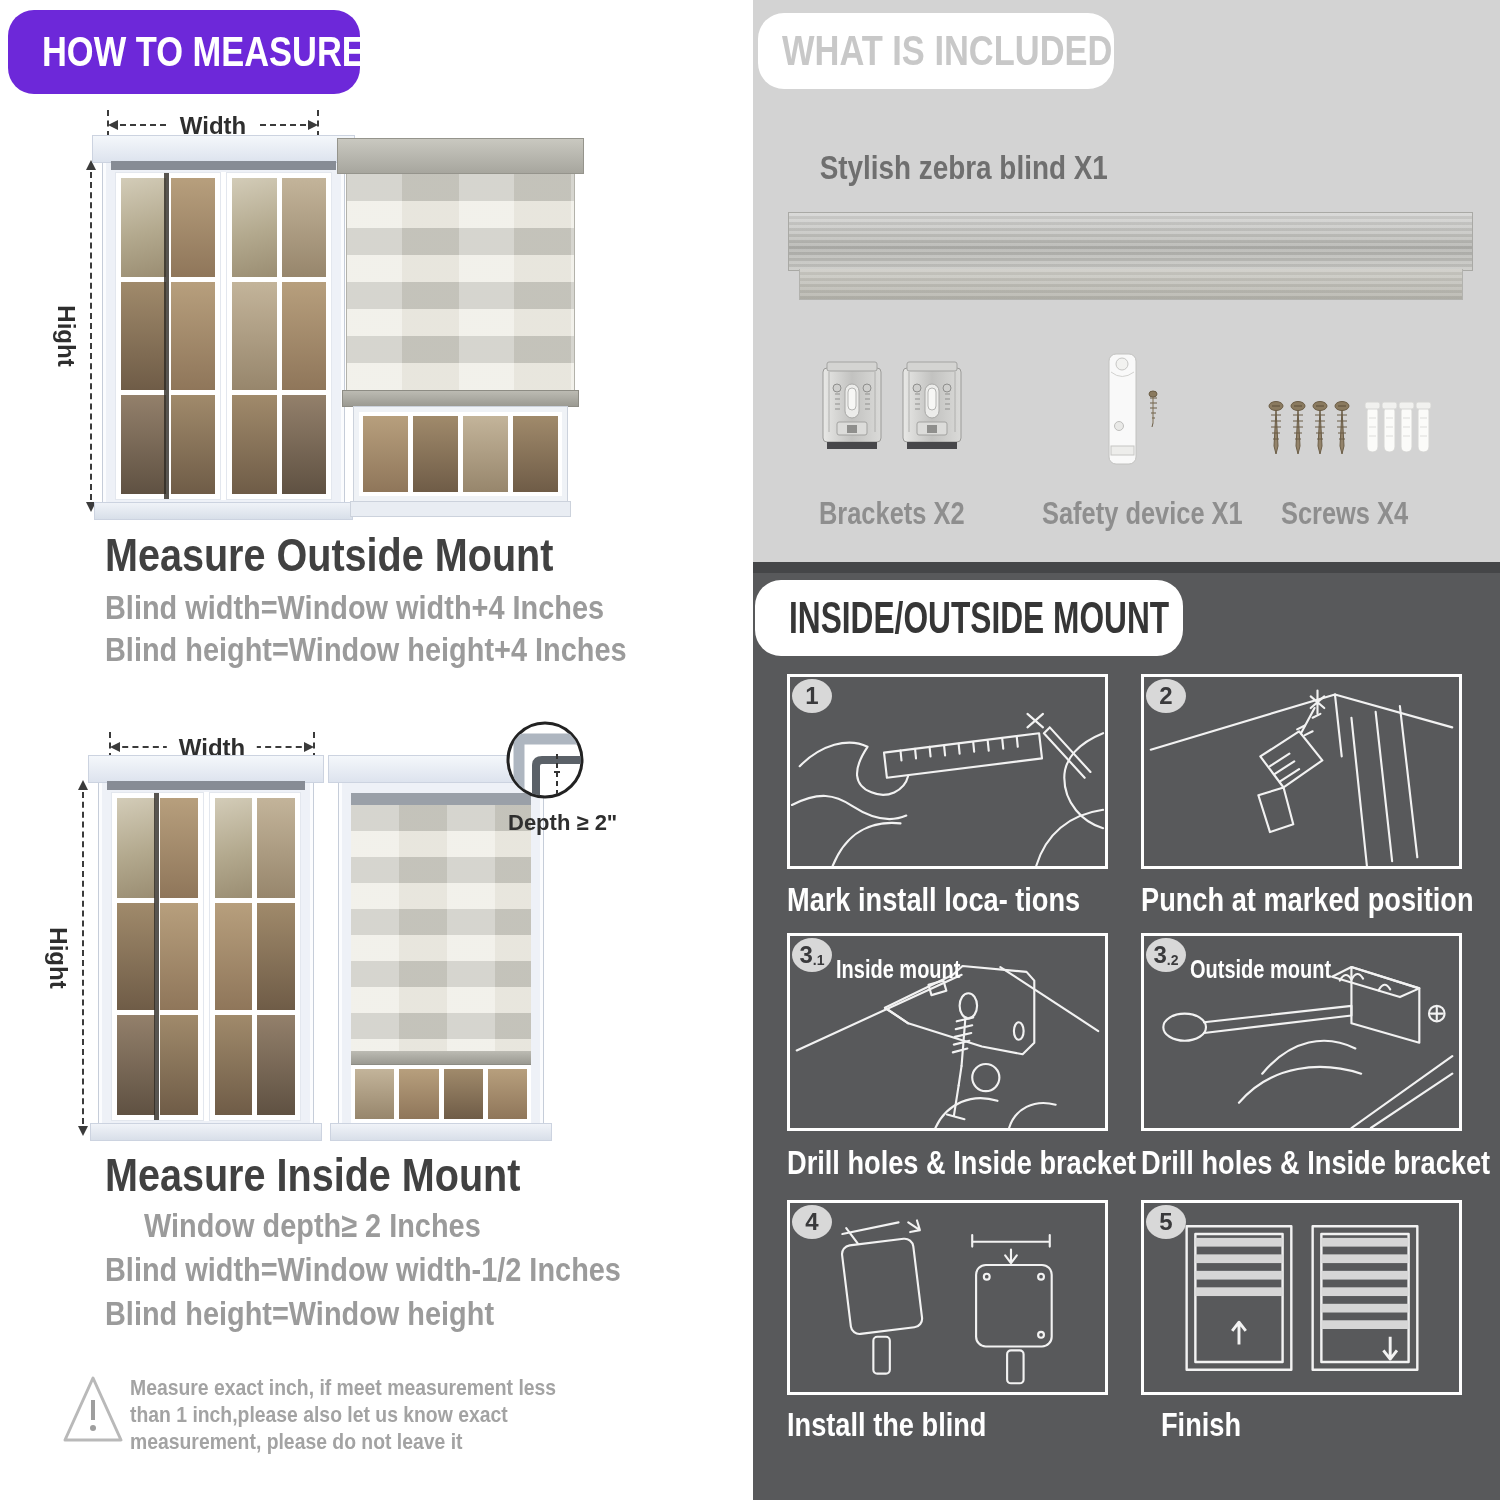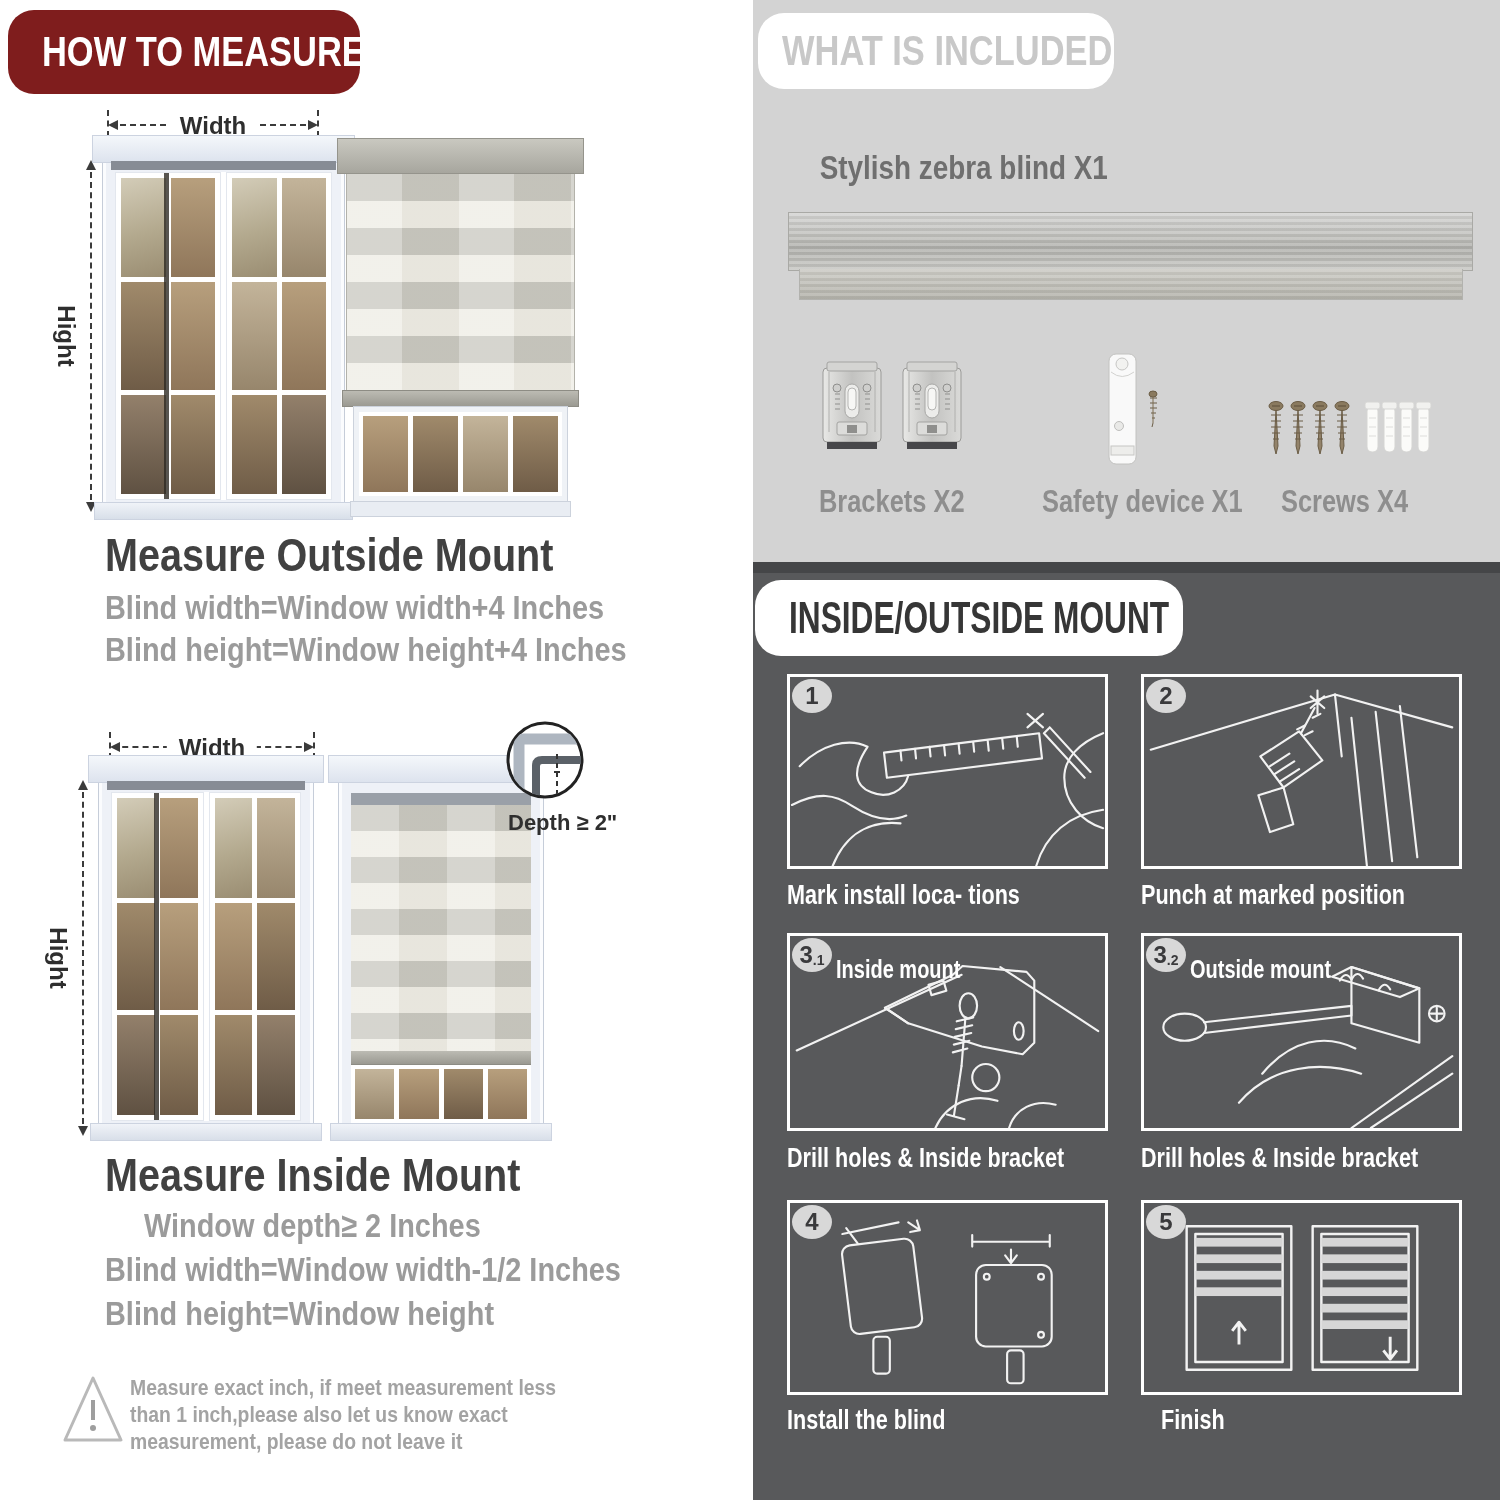--- a/index.html
+++ b/index.html
@@ -2,21 +2,21 @@
 <html><head>
 <meta charset="utf-8">
 <style>
   html,body{margin:0;padding:0;background:#fff;}
   .page{position:relative;width:1500px;height:1500px;background:#fff;overflow:hidden;
         font-family:"Liberation Sans",sans-serif;}
   
   .cx{display:inline-block;white-space:nowrap;transform:scaleX(.82);transform-origin:0 50%;}
   .cxc{display:inline-block;white-space:nowrap;transform:scaleX(.82);transform-origin:50% 50%;}
   
-  .hdr-left{position:absolute;left:8px;top:10px;width:352px;height:84px;background:#7f1d1d;
+  .hdr-left{position:absolute;left:8px;top:10px;width:352px;height:84px;background:#6d28d9;
             border-radius:26px;color:#fff;font-size:42px;font-weight:bold;line-height:84px;
             padding-left:34px;box-sizing:border-box;}
   .diagram{position:absolute;}
   .d1{left:80px;top:100px;width:600px;height:430px;}
   .d2{left:60px;top:720px;width:640px;height:460px;}
   
   .warrow{position:absolute;border-top:2px dashed #3b3b3b;height:0;}
   .warrow .ah{position:absolute;top:-6px;width:0;height:0;border:5px solid transparent;}
   .warrow .ah.l{left:-2px;border-right:10px solid #3b3b3b;border-left:0;}
   .warrow .ah.r{right:-2px;border-left:10px solid #3b3b3b;border-right:0;}
@@ -86,38 +86,38 @@
                 padding-left:24px;box-sizing:border-box;}
   .product-label{position:absolute;left:35px;width:683px;top:148px;
                  font-size:34px;font-weight:bold;color:#6f6f6f;}
   .headrail{position:absolute;left:35px;top:212px;width:683px;height:57px;border:1px solid #a9a9a5;
     background:repeating-linear-gradient(180deg,rgba(255,255,255,.18) 0 3px,rgba(0,0,0,.04) 3px 6px),
                linear-gradient(180deg,#d2d2d0,#bcbcb8 45%,#aeaeaa 60%,#c6c6c2);}
   .headrail-fabric{position:absolute;left:46px;top:269px;width:662px;height:30px;border:1px solid #b2b2ae;border-top:none;
     background:repeating-linear-gradient(180deg,rgba(255,255,255,.15) 0 3px,rgba(0,0,0,.03) 3px 6px),
                linear-gradient(180deg,#cbcac4,#b2b1a9);}
   .item-icon{position:absolute;}
-  .item-label{position:absolute;top:484px;width:220px;text-align:center;
+  .item-label{position:absolute;top:496px;width:220px;text-align:center;
               font-size:31px;font-weight:bold;color:#8e8e8e;text-decoration:underline;}
   
   .right-dark{position:absolute;left:753px;top:562px;width:747px;height:938px;background:#58595b;}
   .right-dark::before{content:"";position:absolute;left:0;top:0;right:0;height:11px;background:#454648;}
   .hdr-mount{position:absolute;left:2px;top:18px;width:428px;height:76px;background:#fff;
              border-radius:26px;color:#363636;font-size:44px;font-weight:bold;line-height:76px;
              padding-left:34px;box-sizing:border-box;}
   .hdr-mount .cx{transform:scaleX(.72);}
   .panel{position:absolute;width:321px;border:3px solid #fff;background:#58595b;box-sizing:border-box;}
   .badge{position:absolute;left:2px;top:2px;min-width:34px;height:34px;padding:0 3px;border-radius:50%;
          background:#d8d8d8;color:#3a3a3c;display:flex;align-items:center;justify-content:center;z-index:3;}
   .badge b{font-size:24px;font-weight:bold;}
   .badge i{font-style:normal;font-size:14px;font-weight:bold;margin-top:9px;}
   .p-title{position:absolute;left:46px;top:8px;color:#fff;font-size:25px;font-weight:bold;z-index:3;margin-top:11px;}
   .p-title .cx{transform:scaleX(.8);}
   .p-art{position:absolute;inset:0;width:100%;height:100%;}
-  .cap-txt{position:absolute;color:#fff;font-size:27px;font-weight:bold;text-align:right;}
+  .cap-txt{position:absolute;color:#fff;font-size:34px;font-weight:bold;text-align:right;}
   .cap-txt .cx{transform:scaleX(.8);}
 </style>
 </head>
 <body>
 
 <div class="page">
 
   <svg width="0" height="0" style="position:absolute" aria-hidden="true">
     <defs>
       <linearGradient id="met" x1="0" y1="0" x2="1" y2="0">

